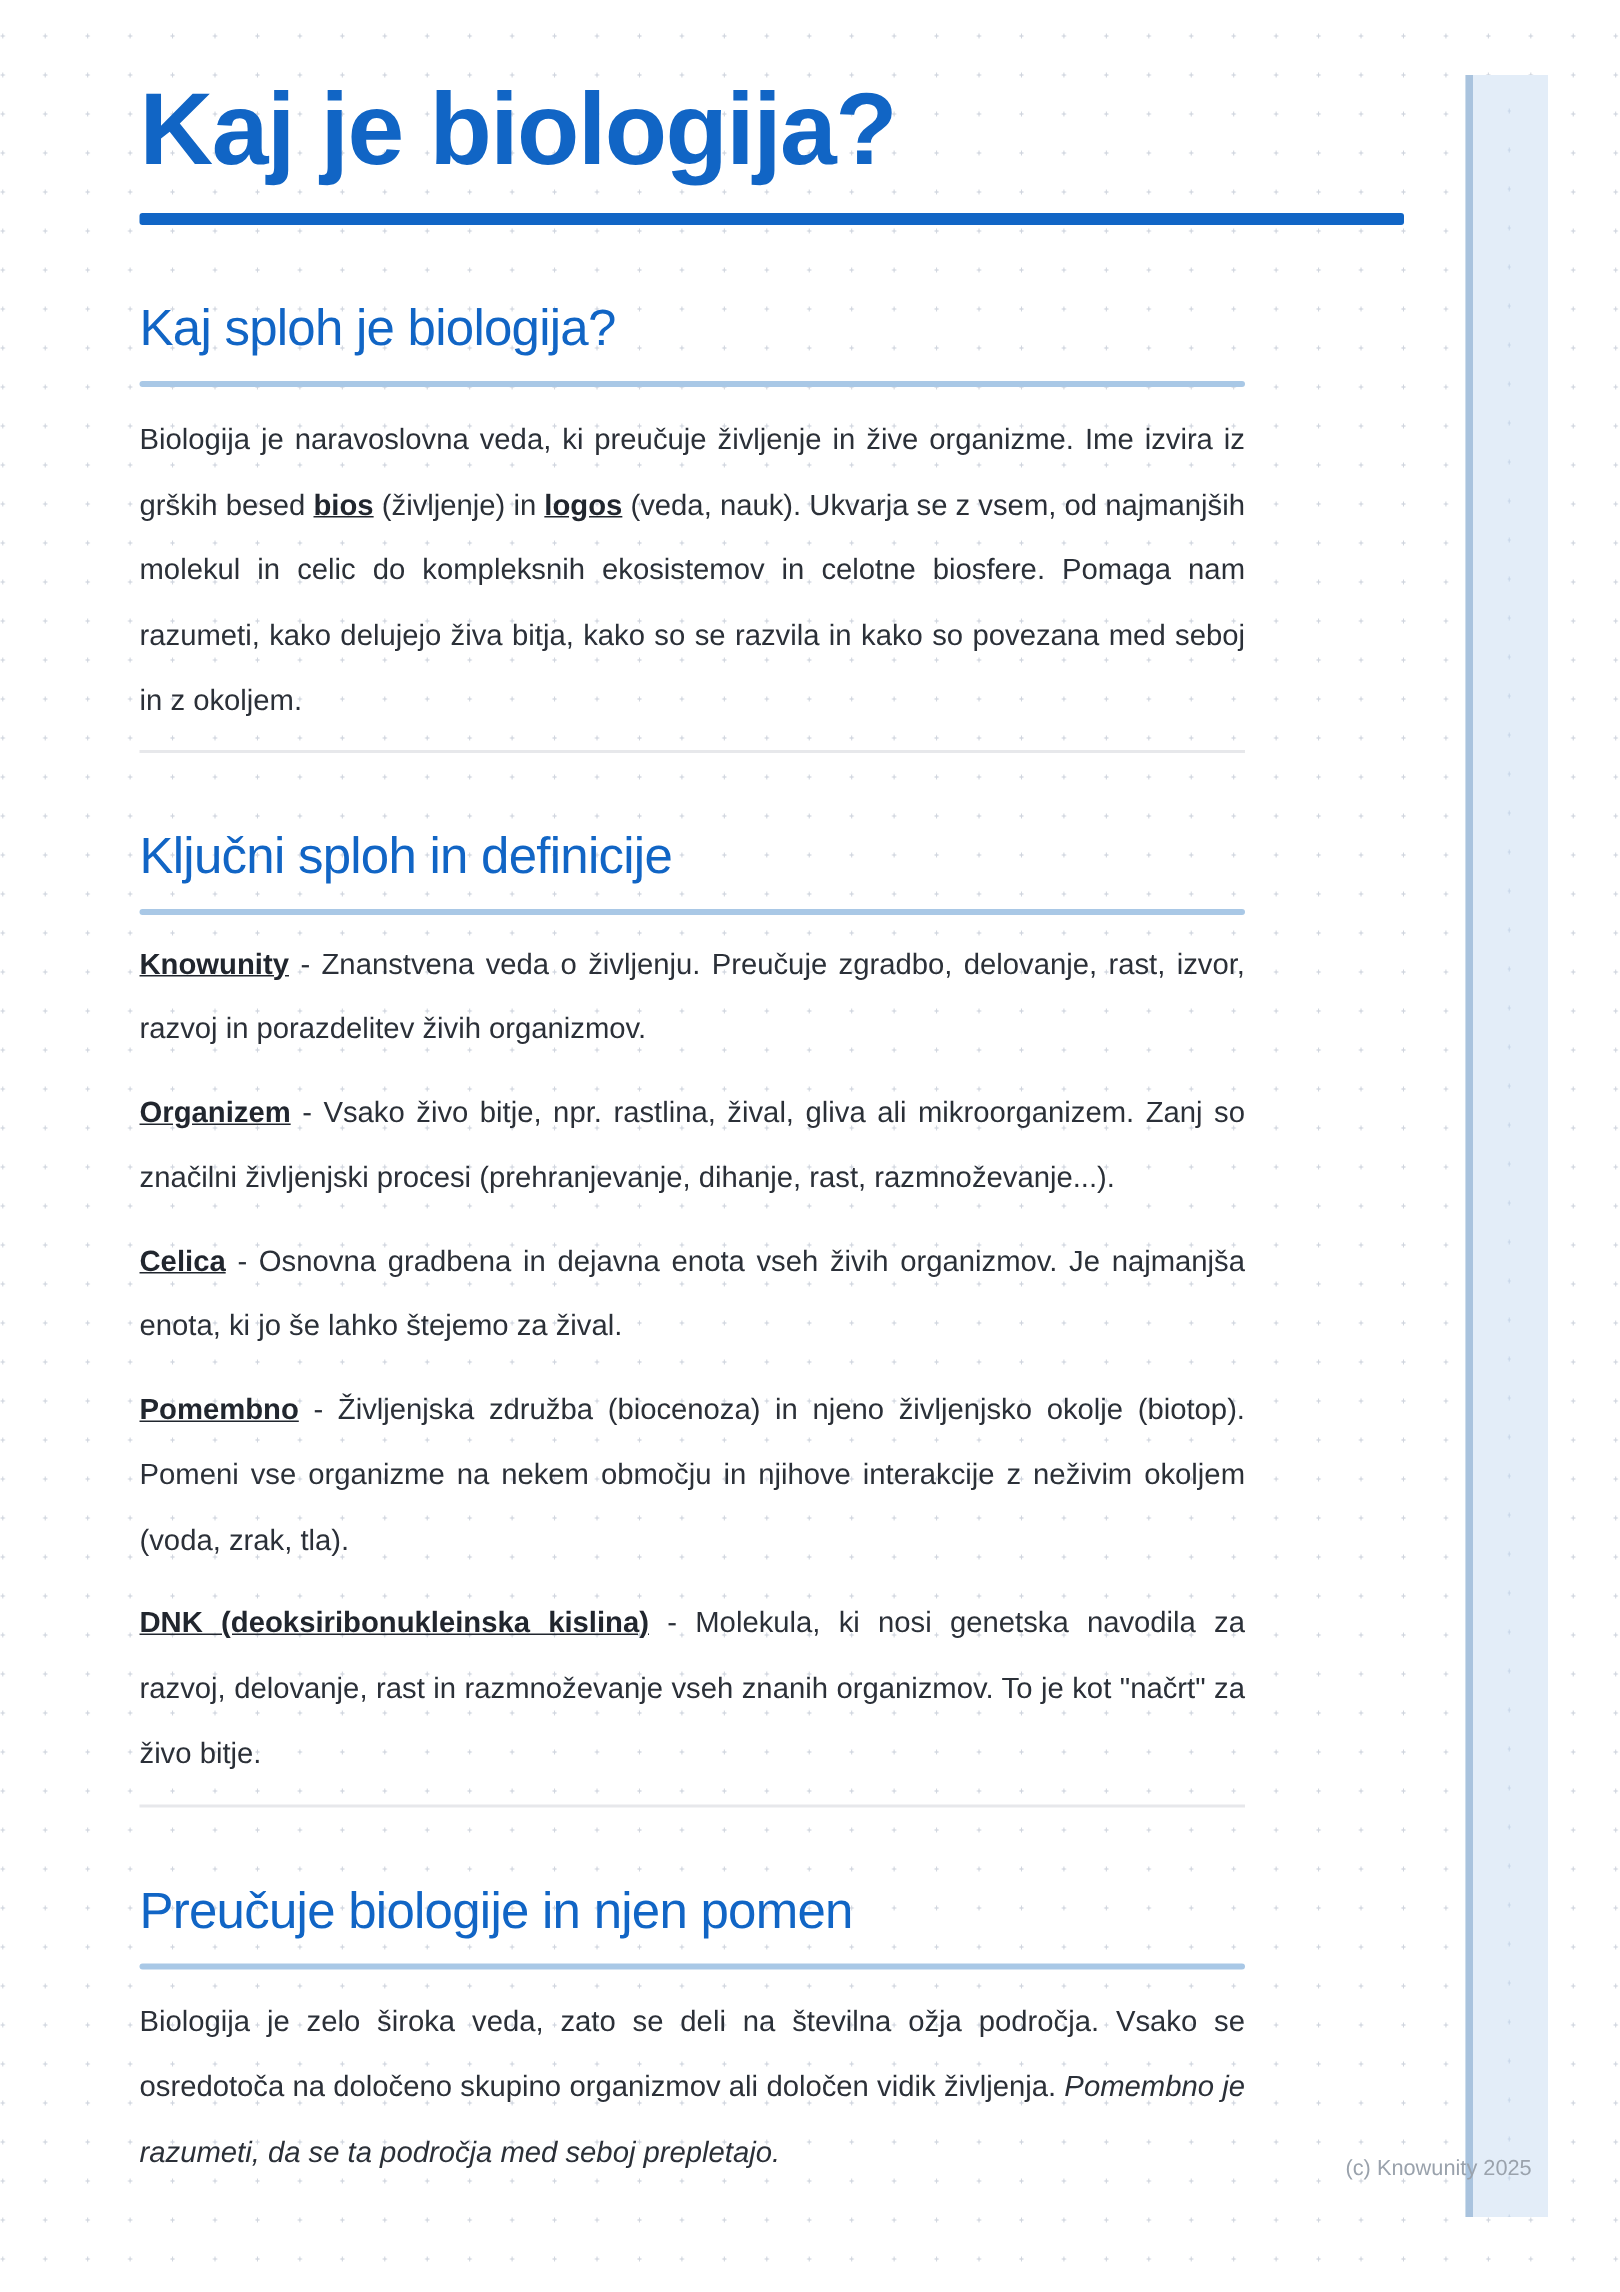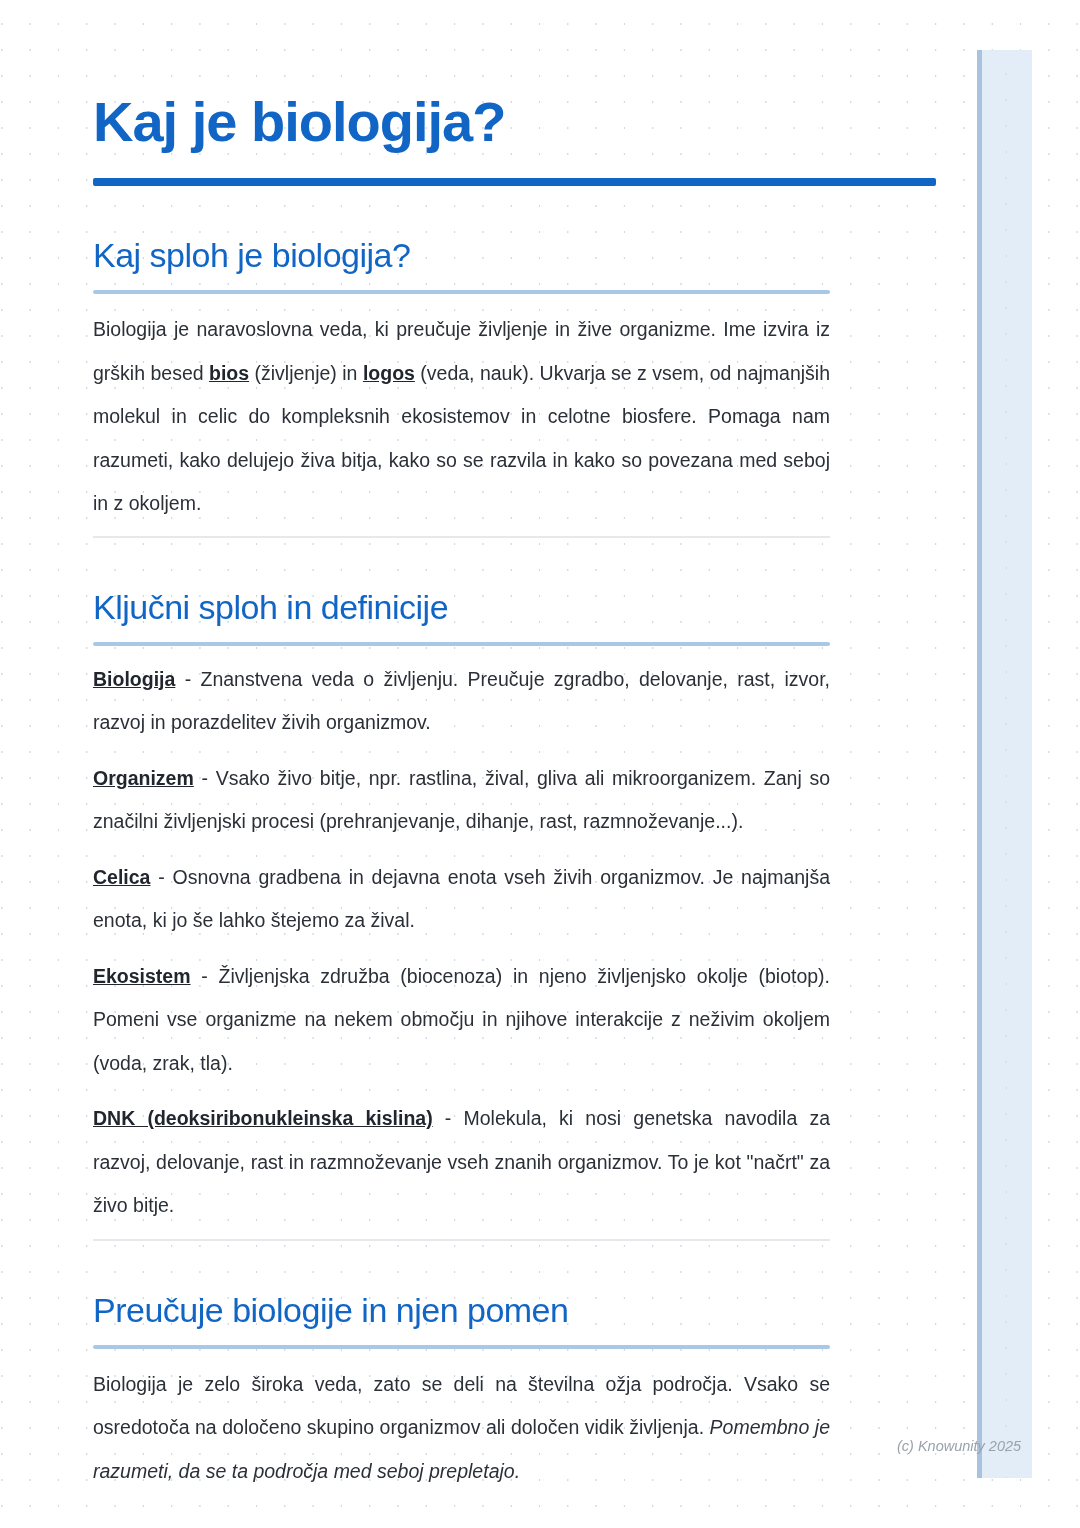--- a/index.html
+++ b/index.html
@@ -33,22 +33,22 @@
     background-size: 28.3px 26px;
     background-position: 10px 11px;
   }
   .content {
     position: absolute;
     left: 93px;
     top: 0;
     width: 737px;
   }
   h1.page-title {
-    margin-top: 92px;
-    font-size: 56px;
+    margin-top: 56px;
+    font-size: 68px;
     line-height: 60px;
     font-weight: bold;
     letter-spacing: -1px;
     color: #1165c5;
   }
   .title-rule {
     width: 843px;
     height: 8px;
     margin-top: 26px;
     border-radius: 2px;
@@ -86,21 +86,20 @@
   }
   .italic { font-style: italic; }
   .footer-credit {
     position: absolute;
     left: 897px;
     top: 1438px;
     font-size: 14.5px;
     color: #9aa2ac;
     white-space: nowrap;
     z-index: 2;
-    font-style: italic;
   }
 </style>
 </head>
 <body>
 
 <div class="page">
 
   <div class="side-stripe"></div>
 
   <div class="content">
@@ -114,27 +113,27 @@
 
     <p class="body-text"><span>Biologija je naravoslovna veda, ki preučuje življenje in žive organizme. Ime izvira iz grških besed </span><b>bios</b><span> (življenje) in </span><b>logos</b><span> (veda, nauk). Ukvarja se z vsem, od najmanjših molekul in celic do kompleksnih ekosistemov in celotne biosfere. Pomaga nam razumeti, kako delujejo živa bitja, kako so se razvila in kako so povezana med seboj in z okoljem.</span></p>
 
     <div class="section-divider" style="margin-top:10px"></div>
 
     <h2 class="section-heading">Ključni sploh in definicije</h2>
     <div class="heading-underline"></div>
 
     <div class="def-block">
 
-      <p class="body-text"><span class="term">Biologija</span> <span>- Znanstvena veda o življenju. Preučuje zgradbo, delovanje, rast, izvor, razvoj in porazdelitev živih organizmov.</span></p>
+      <p class="body-text"><span class="term">Knowunity</span> <span>- Znanstvena veda o življenju. Preučuje zgradbo, delovanje, rast, izvor, razvoj in porazdelitev živih organizmov.</span></p>
 
       <p class="body-text"><span class="term">Organizem</span> <span>- Vsako živo bitje, npr. rastlina, žival, gliva ali mikroorganizem. Zanj so značilni življenjski procesi (prehranjevanje, dihanje, rast, razmnoževanje...).</span></p>
 
       <p class="body-text"><span class="term">Celica</span> <span>- Osnovna gradbena in dejavna enota vseh živih organizmov. Je najmanjša enota, ki jo še lahko štejemo za žival.</span></p>
 
-      <p class="body-text"><span class="term">Ekosistem</span> <span>- Življenjska združba (biocenoza) in njeno življenjsko okolje (biotop). Pomeni vse organizme na nekem območju in njihove interakcije z neživim okoljem (voda, zrak, tla).</span></p>
+      <p class="body-text"><span class="term">Pomembno</span> <span>- Življenjska združba (biocenoza) in njeno življenjsko okolje (biotop). Pomeni vse organizme na nekem območju in njihove interakcije z neživim okoljem (voda, zrak, tla).</span></p>
 
       <p class="body-text"><span class="term">DNK (deoksiribonukleinska kislina)</span> <span>- Molekula, ki nosi genetska navodila za razvoj, delovanje, rast in razmnoževanje vseh znanih organizmov. To je kot "načrt" za živo bitje.</span></p>
 
     </div>
 
     <div class="section-divider"></div>
 
     <h2 class="section-heading">Preučuje biologije in njen pomen</h2>
     <div class="heading-underline"></div>
 

